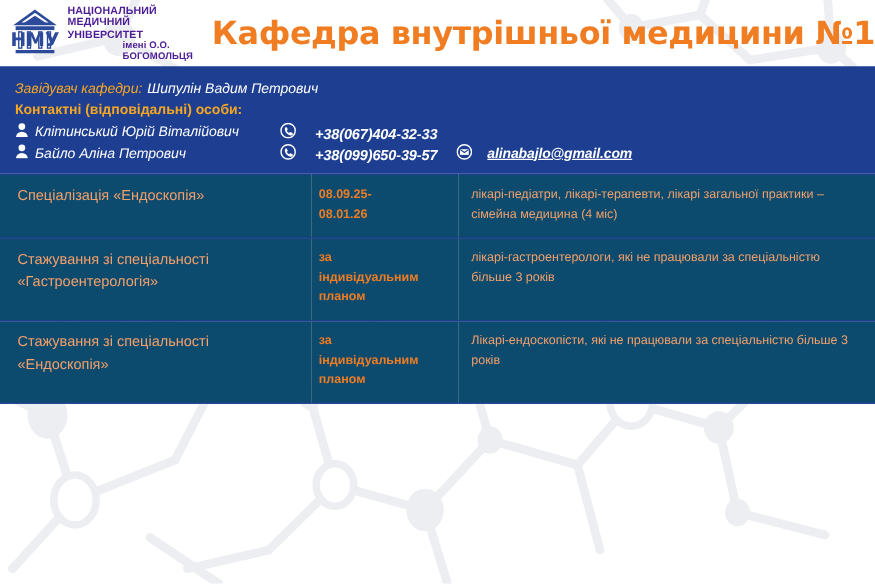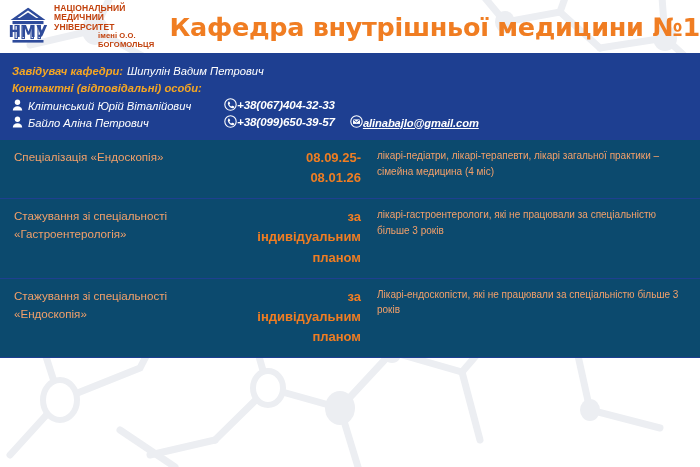--- a/index.html
+++ b/index.html
@@ -39,21 +39,21 @@
     margin-left: 8px;
     gap: 6px;
   }
   .logo-mark {
     width: 40px; height: 42px;
     position: relative;
     flex: 0 0 auto;
   }
   .logo-text {
     line-height: 1.12;
-    color: #c2410c;
+    color: #4c1d95;
     font-weight: bold;
     letter-spacing: 0.1px;
   }
   .logo-text .l1 { font-size: 8.5px; }
   .logo-text .l2 { font-size: 8.5px; }
   .logo-text .l3 { font-size: 7.6px; padding-left: 44px; }
 
   .header-title {
     margin-left: 8px;
     color: #f07d22;
@@ -77,62 +77,61 @@
   .info-line {
     display: flex;
     align-items: center;
     font-size: 11.2px;
     font-style: italic;
     height: 17px;
     white-space: nowrap;
   }
   .lead-label {
     color: #f5a623;
-    font-weight: bold;
+    font-weight: normal;
     font-style: italic;
     margin-right: 4px;
   }
   .lead-value { color: #ffffff; font-style: italic; }
   .contacts-head {
     color: #f5a623;
     font-weight: bold;
-    font-style: italic;
     font-size: 11.2px;
     height: 18px;
     display: flex;
     align-items: center;
   }
   .person-row {
     display: flex;
     align-items: center;
     height: 17px;
     font-size: 11.2px;
   }
   .person-name {
     font-style: italic;
     color: #ffffff;
     width: 196px;
     display: inline-block;
     margin-left: 5px;
   }
   .phone-chunk {
     display: flex;
-    align-items: flex-start;
-    gap: 0;
+    align-items: flex-end;
+    gap: 15px;
   }
   .phone-text {
     font-weight: bold;
     font-style: italic;
     font-size: 11.6px;
     letter-spacing: -0.1px;
   }
   .mail-chunk {
     display: flex;
     align-items: center;
-    gap: 0;
+    gap: 12px;
     margin-left: 15px;
   }
   .mail-text {
     font-weight: bold;
     font-style: italic;
     font-size: 11.2px;
     text-decoration: underline;
     color: #ffffff;
     letter-spacing: -0.1px;
   }
@@ -157,23 +156,23 @@
   .c-name {
     width: 249px;
     padding: 8px 10px 10px 14px;
     color: #f3a06a;
     font-size: 11.6px;
     line-height: 1.55;
   }
   .c-date {
     width: 118px;
     padding: 8px 6px 10px 6px;
-    text-align: right;
+    text-align: left;
     color: #f07d22;
-    font-size: 13px;
+    font-size: 10px;
     font-weight: bold;
     line-height: 1.55;
     border-left: 1.6px solid #1e3f91;
     border-right: 1.6px solid #1e3f91;
   }
   .c-desc {
     padding: 8px 10px 10px 10px;
     color: #f3a06a;
     font-size: 10px;
     line-height: 1.55;

